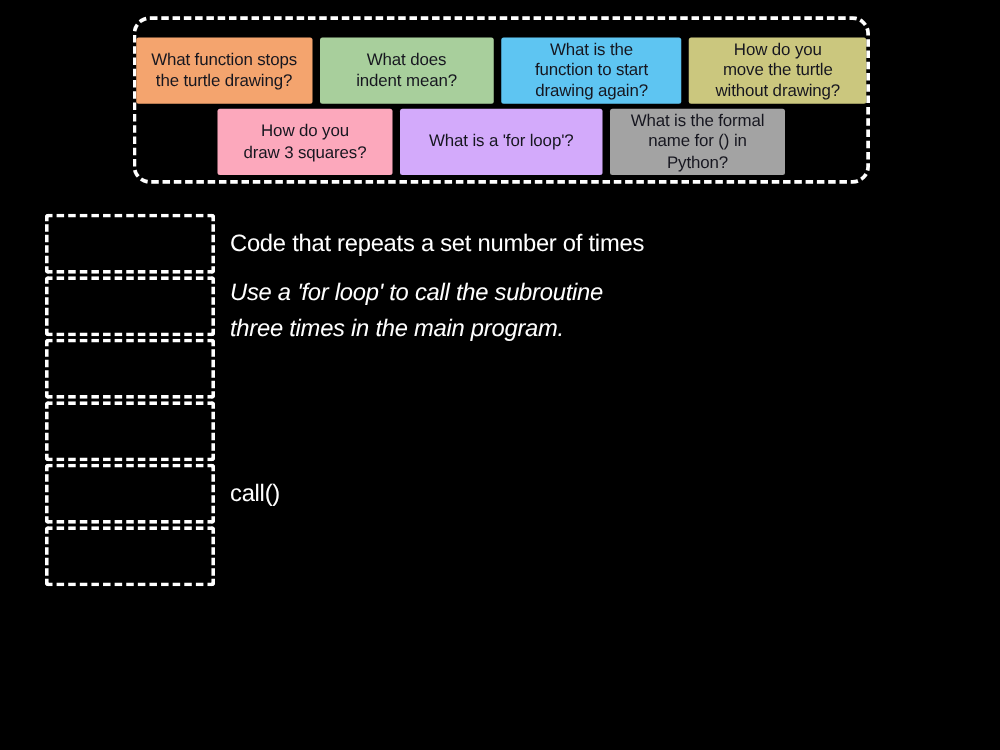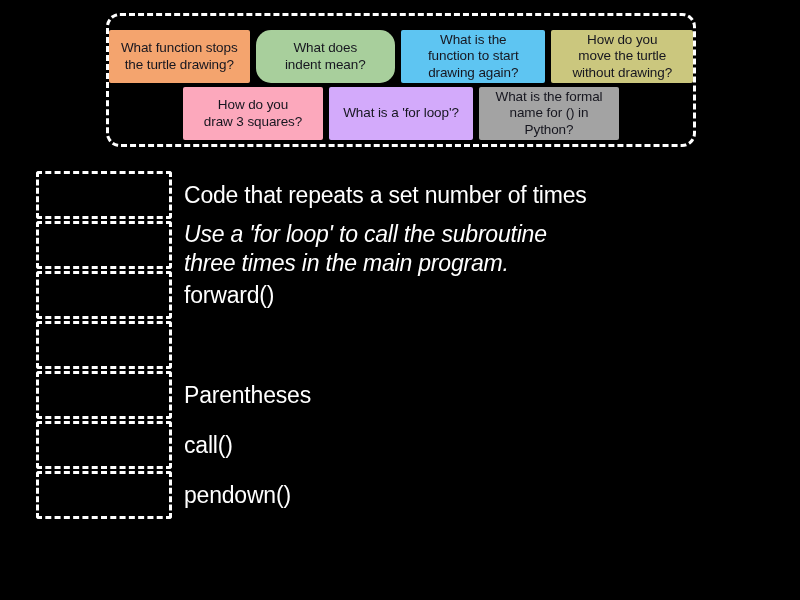--- a/index.html
+++ b/index.html
@@ -87,21 +87,21 @@
     height: 48px;
     border: 3px dashed #ffffff;
     border-radius: 3px;
     background: transparent;
   }
 
   .answer-text {
     flex: 1 1 auto;
     margin-left: 12px;
     color: #ffffff;
-    font-size: 23px;
+    font-size: 19px;
     line-height: 29px;
     letter-spacing: -0.2px;
     white-space: pre-line;
     align-self: center;
   }
   .answer-text.two-line {
     line-height: 29px;
     margin-top: -1px;
     align-self: flex-start;
     font-style: italic;
@@ -109,62 +109,56 @@
 </style>
 </head>
 <body>
 
 <div id="stage">
 
   <div id="tile-bank">
     <div class="tile-row row-1">
         <div class="tile" style="background: rgb(244, 164, 110); width: 141px; white-space: pre-line;">What function stops
 the turtle drawing?</div>
-        <div class="tile" style="background: rgb(168, 207, 156); width: 140px; white-space: pre-line; border-radius: 15px;">What does
+        <div class="tile" style="background: rgb(168, 207, 156); width: 140px; white-space: pre-line;">What does
 indent mean?</div>
         <div class="tile" style="background: rgb(94, 197, 242); width: 145px; white-space: pre-line;">What is the
 function to start
 drawing again?</div>
         <div class="tile" style="background: rgb(203, 199, 126); width: 142px; white-space: pre-line;">How do you
 move the turtle
 without drawing?</div>
       </div>
     <div class="tile-row row-2">
         <div class="tile" style="background: rgb(252, 168, 188); width: 140px; white-space: pre-line;">How do you
 draw 3 squares?</div>
-        <div class="tile" style="background: rgb(211, 170, 251); width: 144px; white-space: pre-line;">What is a 'for loop'?</div>
+        <div class="tile" style="background: rgb(211, 170, 251); width: 162px; white-space: pre-line;">What is a 'for loop'?</div>
         <div class="tile" style="background: #a3a3a3; width: 140px; white-space: pre-line;">What is the formal
 name for () in Python?</div>
       </div>
   </div>
 
   <div id="answer-list">
       <div class="answer-row">
         <div class="drop-zone"></div>
         <div class="answer-text">Code that repeats a set number of times</div>
       </div>
       <div class="answer-row">
         <div class="drop-zone"></div>
         <div class="answer-text two-line">Use a 'for loop' to call the subroutine
 three times in the main program.</div>
       </div>
       <div class="answer-row">
         <div class="drop-zone"></div>
-        <div class="answer-text">forward()</div>
       </div>
       <div class="answer-row">
         <div class="drop-zone"></div>
-      </div>
-      <div class="answer-row">
-        <div class="drop-zone"></div>
-        <div class="answer-text">Parentheses</div>
       </div>
       <div class="answer-row">
         <div class="drop-zone"></div>
         <div class="answer-text">call()</div>
       </div>
       <div class="answer-row">
         <div class="drop-zone"></div>
-        <div class="answer-text">pendown()</div>
       </div>
     </div>
 
 </div>
 
 </body></html>

